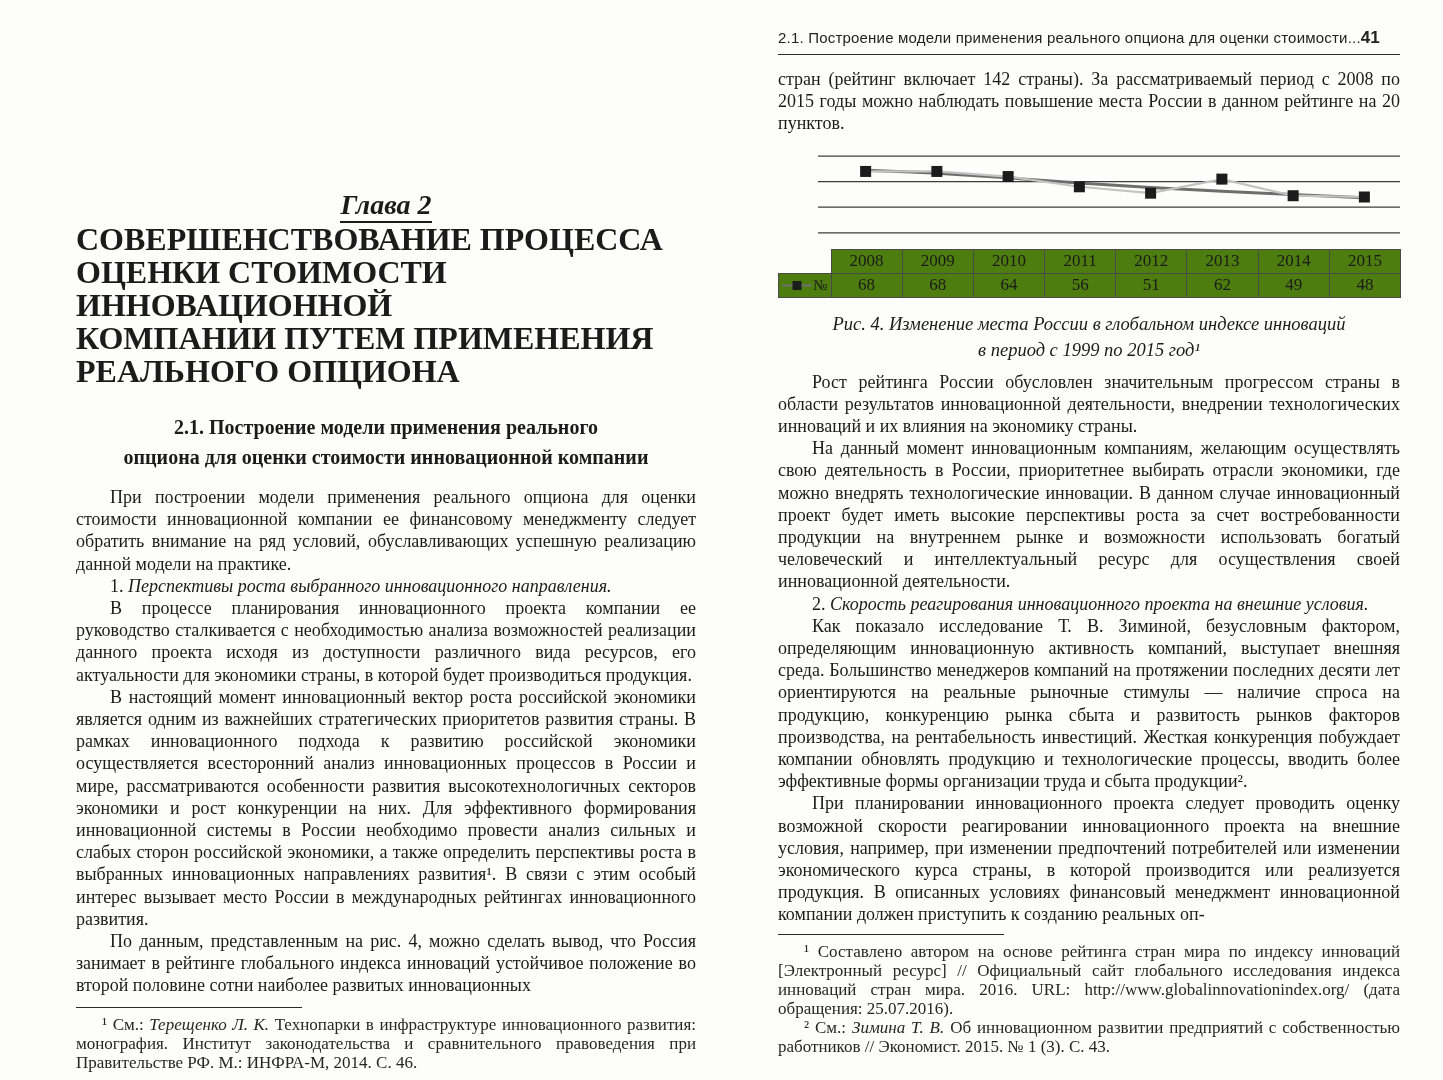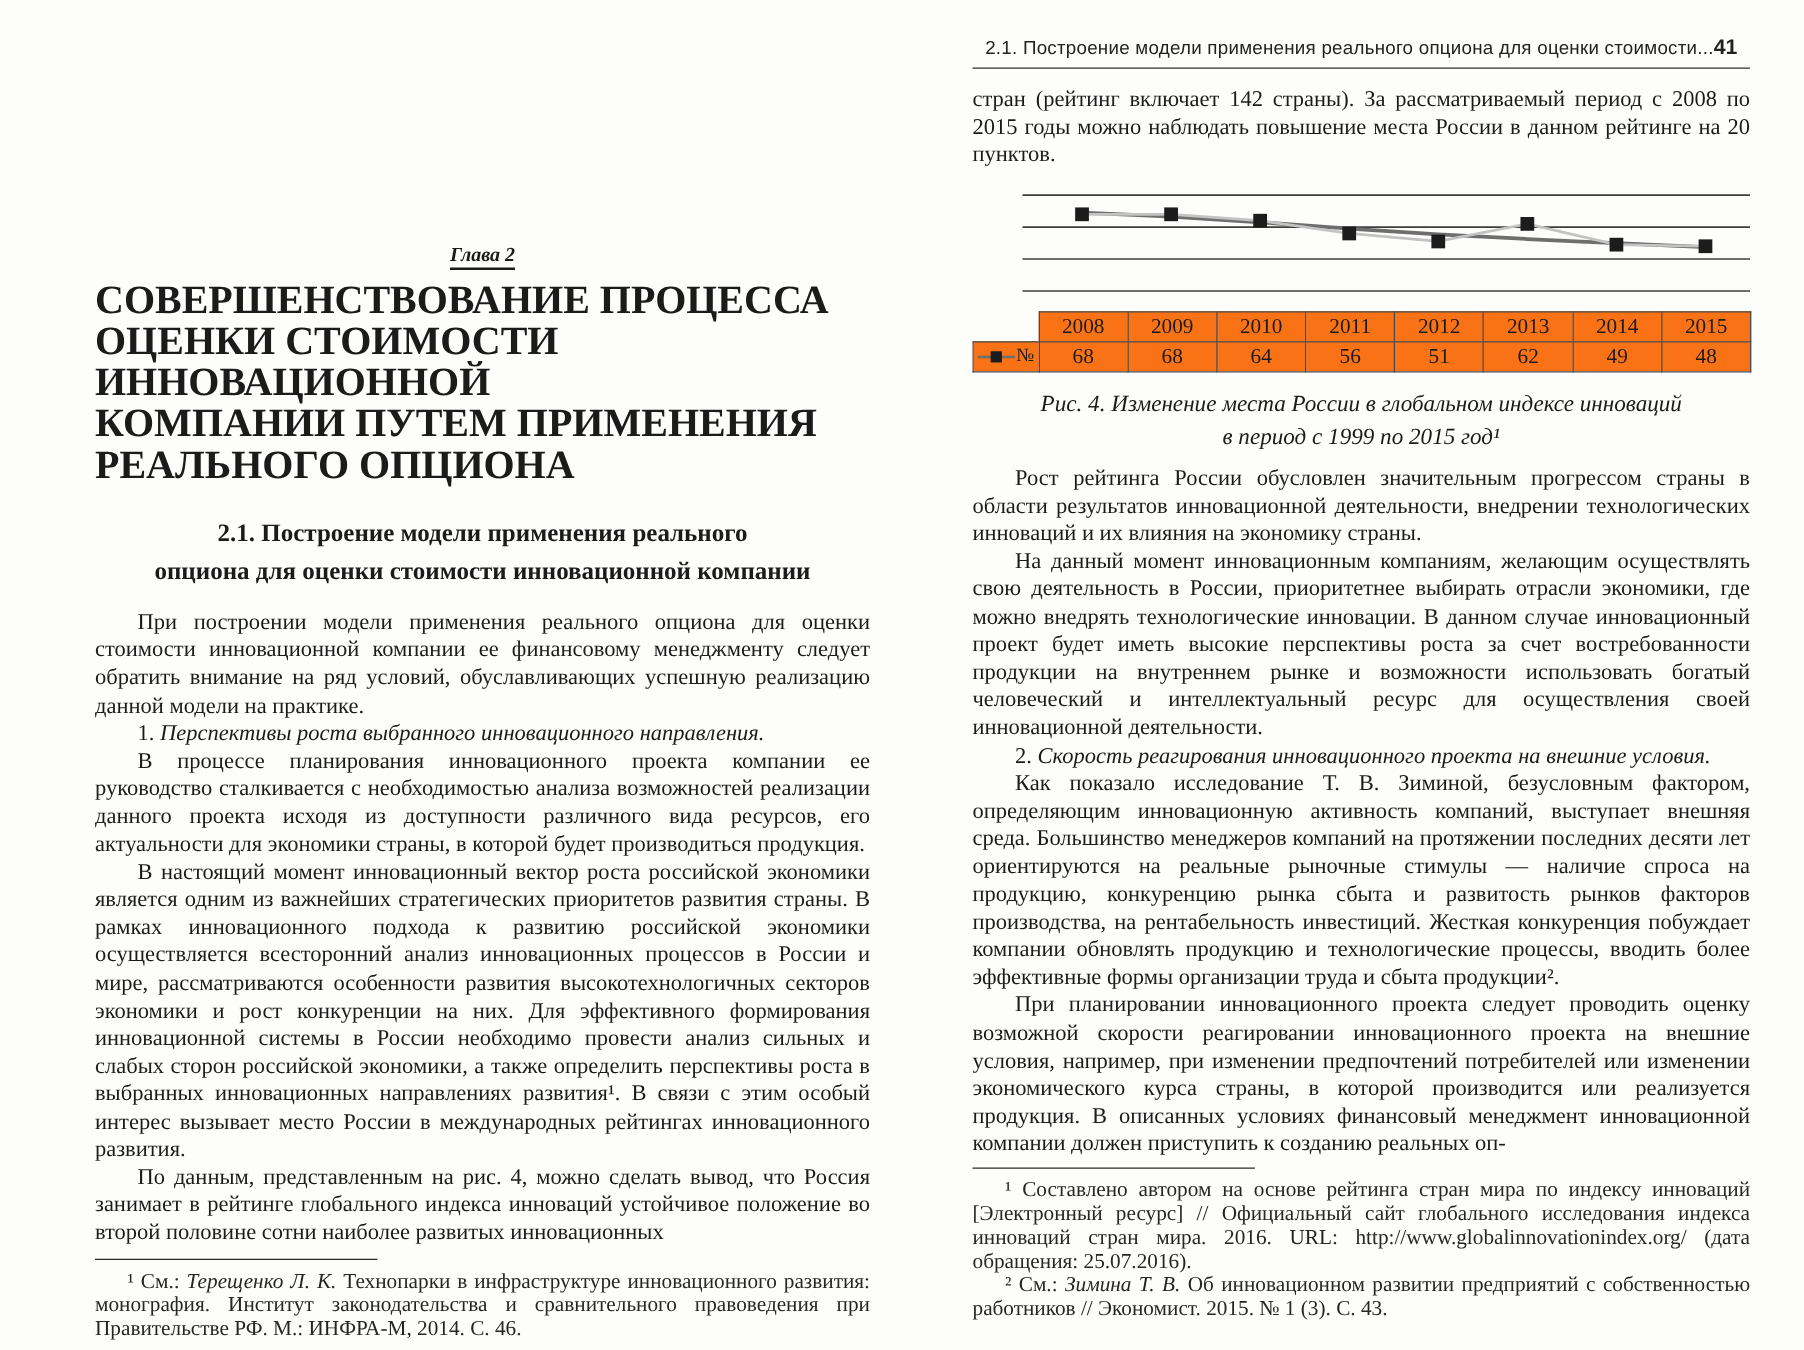--- a/index.html
+++ b/index.html
@@ -7,54 +7,54 @@
     width:1443px;height:1080px;position:relative;overflow:hidden;
     background:#fdfdfc;
     font-family:"Liberation Serif", serif;
     color:#1b1b1b;
   }
   .page{position:absolute;top:0;}
   .page-left{left:76px;width:620px;}
   .page-right{left:778px;width:622px;}
 
   
-  .chapter-label{margin-top:192px;text-align:center;font-size:16px;line-height:26px;
+  .chapter-label{margin-top:192px;text-align:center;font-size:28px;line-height:26px;
     font-weight:bold;font-style:italic;}
   .chapter-label span{border-bottom:2px solid #1b1b1b;padding-bottom:1px;}
   .chapter-title{margin-top:5px;font-weight:bold;font-size:32px;line-height:33px;}
   .section-heading{margin-top:24px;text-align:center;font-weight:bold;font-size:20px;line-height:30px;}
   .body-text{margin-top:14px;font-size:18px;line-height:22.2px;text-align:justify;}
   .body-text p{margin:0;}
   .ind{text-indent:34px;}
   .it{font-style:italic;}
   .item .num{font-style:normal;}
 
   
   .footnote-block{margin-top:10px;}
   .footnote-rule{width:226px;border-top:1.5px solid #2a2a2a;margin-bottom:7px;}
   .footnote{font-size:17px;line-height:19px;text-align:justify;color:#262626;}
   .footnote .fn-indent{display:inline-block;width:26px;}
 
   
-  .running-head{margin-top:28px;display:flex;justify-content:center;align-items:baseline;
+  .running-head{margin-top:28px;display:flex;justify-content:flex-start;align-items:baseline;
     font-family:"Liberation Sans", sans-serif;font-size:15px;color:#222;
     border-bottom:1.6px solid #2f2f2f;padding-bottom:6px;}
   .running-head .rh-title{letter-spacing:.2px;}
   .running-head .rh-num{font-weight:bold;font-size:17px;}
   .rp-body{margin-top:13px;font-size:18px;line-height:22.2px;text-align:justify;}
   .rp-body p{margin:0;}
 
   
   .figure{margin-top:16px;}
   .chart-svg{display:block;}
   .fig-table{display:table;width:100%;table-layout:fixed;border-collapse:collapse;
     margin-top:6px;font-size:17px;}
   .fig-tr{display:table-row;}
   .fig-td{display:table-cell;border:1.2px solid #4a4a4a;text-align:center;
-    height:23px;vertical-align:middle;background:#f97316;}
+    height:23px;vertical-align:middle;background:#4d7c0f;}
   .fig-td.spacer{border:none;background:transparent;}
   .legend-cell-inner{display:flex;align-items:center;justify-content:center;gap:1px;
     font-size:15px;}
   .fig-caption{margin-top:13px;text-align:center;font-style:italic;font-size:18.5px;line-height:26px;}
   .fig-caption .cap-label{font-weight:normal;}
   .caption-line{display:block;}
 
   .rp-footnotes{margin-top:8px;}
 </style>
 </head>

